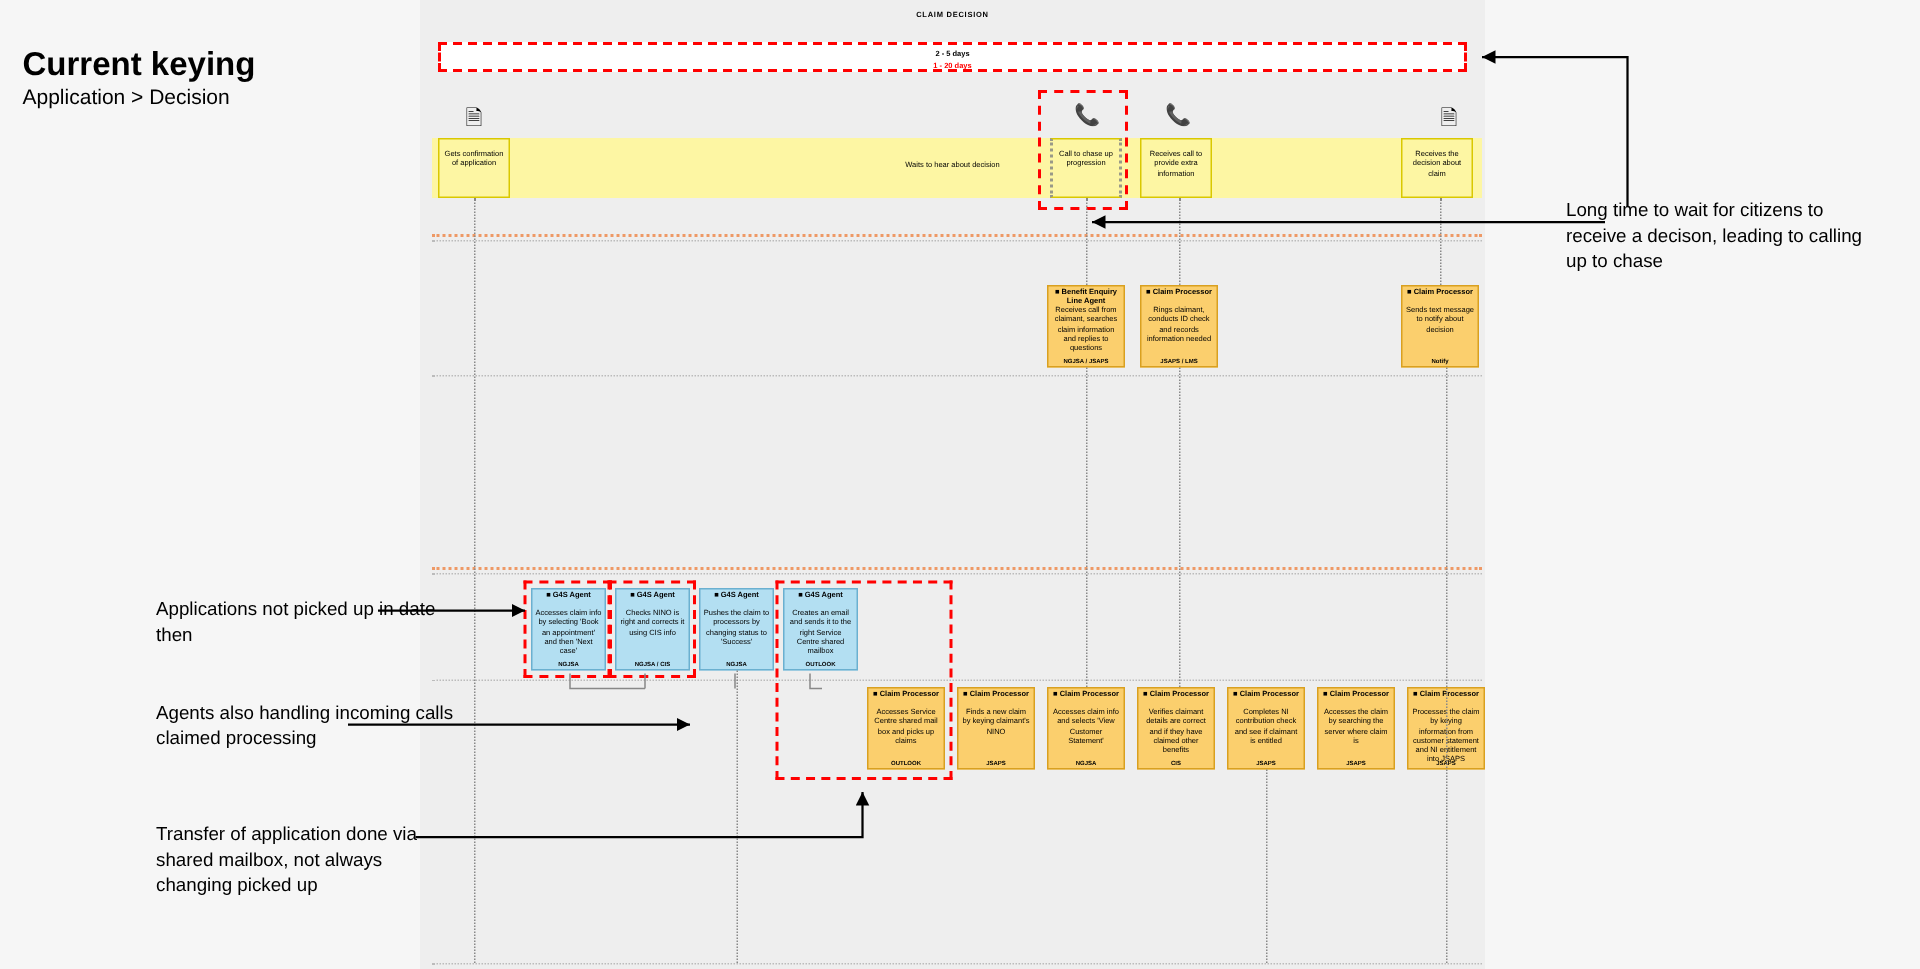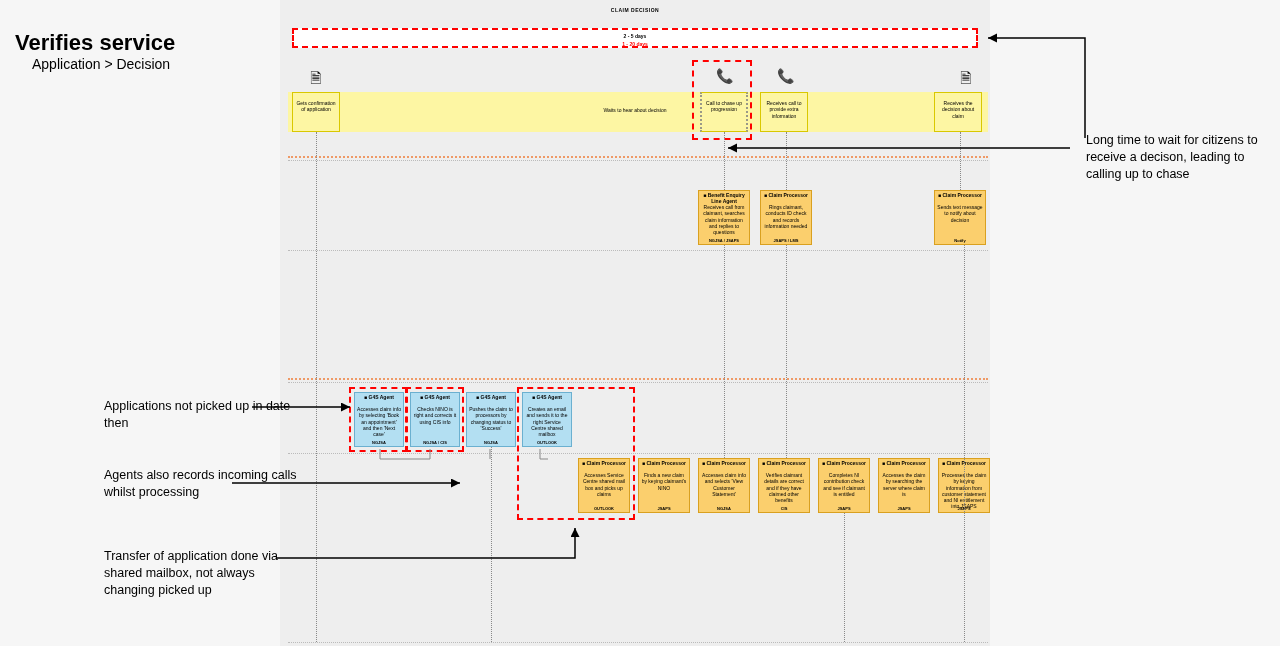--- a/index.html
+++ b/index.html
@@ -1,18 +1,18 @@
 <!DOCTYPE html>
 <html><head>
 <meta charset="utf-8">
 <style>
 *{margin:0;padding:0;box-sizing:border-box;font-family:Arial,Helvetica,sans-serif}
 body{background:#f6f6f6;width:1280px;height:646px;position:relative;overflow:hidden}
 .title{position:absolute;left:15px;top:30px;font-weight:900;font-size:22px}
-.sub{position:absolute;left:32px;top:56px;font-size:14px}
+.sub{position:absolute;left:15px;top:56px;font-size:14px}
 .map{position:absolute;left:280px;top:0;width:710px;height:646px;background:#eee}
 .phase{position:absolute;left:292px;top:4px;width:686px;height:12px;background:#eee;text-align:center;font-size:5px;font-weight:bold;line-height:12px;letter-spacing:.5px}
 .tl{position:absolute;left:292px;top:28px;width:686px;height:20px;background:#fff;border:2px dashed red;text-align:center;font-size:5px;line-height:8px;padding-top:2px}
 .tl .d1{color:#000;font-weight:bold}
 .tl .d2{color:red;font-weight:bold}
 .lane{position:absolute;left:288px;width:700px;height:40px;background:#fdf6a3}
 .lane.citizen{top:92px}
 .ico{position:absolute;top:68px;width:16px;height:16px;font-size:14px;text-align:center}
 .card{position:absolute;font-size:5px;text-align:center;line-height:1.25;padding:7px 2px 2px}
 .yb{background:#fdf6a3;border:1px solid #d9c800}
@@ -23,21 +23,21 @@
 .ft{position:absolute;bottom:1px;left:0;right:0;font-size:4px;font-weight:bold}
 .db{position:absolute;border:2px dashed red;pointer-events:none}
 .anno{position:absolute;font-size:12.5px;line-height:1.35;max-width:200px}
 .hline{position:absolute;left:288px;width:700px;height:0;border-top:1px dotted #bbb}
 .vline{position:absolute;width:0;border-left:1px dotted #888}
 svg.ar{position:absolute;overflow:visible;pointer-events:none}
 </style>
 </head>
 <body>
 
-<div class="title">Verifies service</div>
+<div class="title">Current keying</div>
 <div class="sub">Application &gt; Decision</div>
 
 <div class="map"></div>
 <div class="phase">CLAIM DECISION</div>
 
 <div class="tl">
   <span class="d1">2 - 5 days</span><br>
   <span class="d2">1 - 20 days</span>
 </div>
 
@@ -142,23 +142,23 @@
 <div class="vline" style="left:316px;top:132px;height:510px"></div>
 <div class="vline" style="left:491px;top:447px;height:195px"></div>
 <div class="vline" style="left:724px;top:132px;height:58px"></div>
 <div class="vline" style="left:724px;top:245px;height:213px"></div>
 <div class="vline" style="left:786px;top:132px;height:58px"></div>
 <div class="vline" style="left:786px;top:245px;height:213px"></div>
 <div class="vline" style="left:844px;top:513px;height:129px"></div>
 <div class="vline" style="left:960px;top:132px;height:58px"></div>
 <div class="vline" style="left:964px;top:245px;height:397px"></div>
 
-<div class="anno" style="left:1086px;top:132px">Long time to wait for citizens to receive a decison, leading to calling up to chase</div>
+<div class="anno" style="left:1044px;top:132px">Long time to wait for citizens to receive a decison, leading to calling up to chase</div>
 <div class="anno" style="left:104px;top:398px">Applications not picked up in date then</div>
-<div class="anno" style="left:104px;top:467px">Agents also records incoming calls whilst processing</div>
+<div class="anno" style="left:104px;top:467px">Agents also handling incoming calls claimed processing</div>
 <div class="anno" style="left:104px;top:548px">Transfer of application done via shared mailbox, not always changing picked up</div>
 
 <svg class="ar" style="left:980px;top:33px;width:110px;height:130px">
   <defs>
       <marker id="ah" markerWidth="8" markerHeight="8" refX="6" refY="3" orient="auto">
         <path d="M0,0 L6,3 L0,6 Z" fill="#000"></path>
       </marker>
     </defs>
   <path d="M105,105 L105,5 L8,5" fill="none" stroke="#000" stroke-width="1.5" marker-end="url(#ah)"></path>
 </svg>

